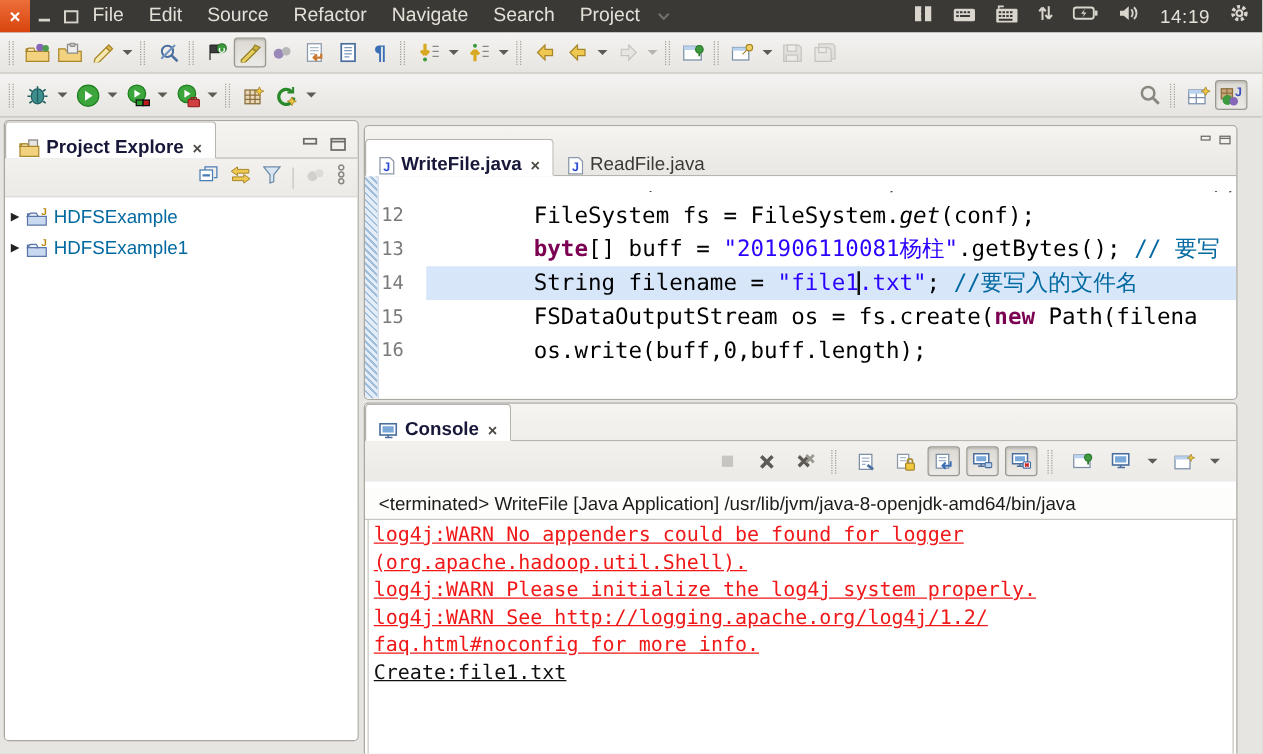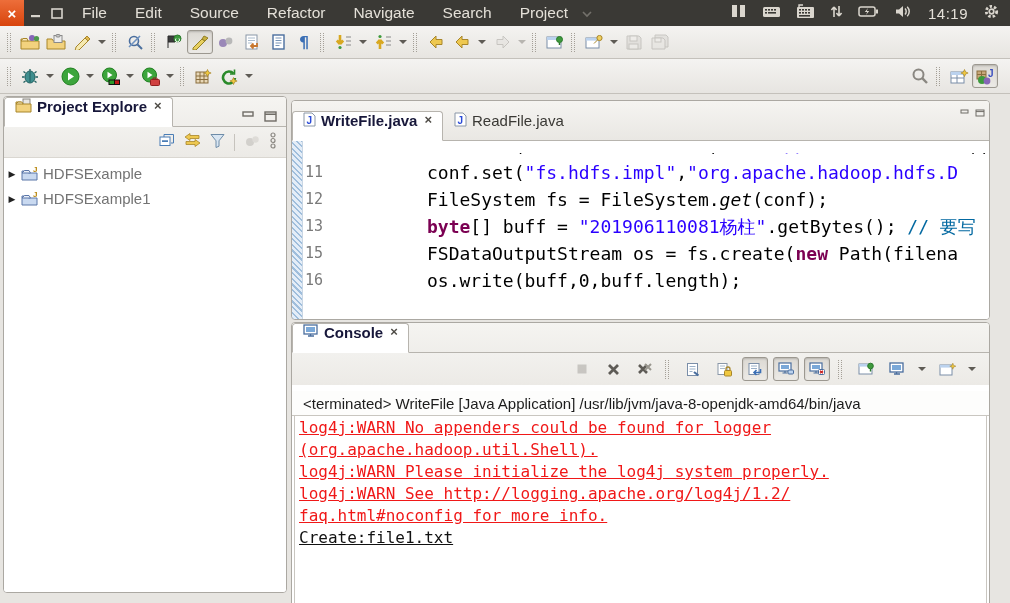--- a/index.html
+++ b/index.html
@@ -7,21 +7,21 @@
   .screen{position:relative;width:1010px;height:603px;background:#E7E5E1;overflow:hidden;
           font-family:"Liberation Sans",sans-serif;-webkit-font-smoothing:antialiased;}
 
   
   .titlebar{position:absolute;top:0;left:0;right:0;height:26px;background:#3A3935;
             display:flex;align-items:center;color:#E4E0D8;}
   .close-btn{width:24px;height:26px;background:linear-gradient(#ED6E3A,#D8440C);
              display:flex;align-items:center;justify-content:center;color:#fff;
              font-size:15px;font-weight:bold;line-height:1;}
   .winbtn{width:22px;height:26px;display:flex;align-items:center;justify-content:center;}
-  .menu-list{display:flex;gap:28px;margin-left:14px;font-size:15.5px;}
+  .menu-list{display:flex;gap:20px;margin-left:6px;font-size:15.5px;}
   .menu-item{cursor:default;}
   .menu-overflow{margin-left:14px;opacity:.45;}
   .tb-spacer{flex:1;}
   .tray{display:flex;align-items:center;gap:15px;padding-right:10px;}
   .tray-time{font-size:15px;letter-spacing:.5px;}
 
   
   .toolbar{position:absolute;left:0;right:0;display:flex;align-items:center;
            background:linear-gradient(#F4F3F1,#E7E5E1);border-bottom:1px solid #C4C1BB;
            padding-left:4px;}
@@ -38,38 +38,38 @@
   .handle{width:4px;height:19px;border-left:1px dotted #A49F97;border-right:1px dotted #A49F97;
           margin:0 6px 0 3px;flex:0 0 auto;}
   .pilcrow{font-size:16px;font-weight:bold;color:#3B6FB5;font-family:"DejaVu Sans",sans-serif;}
   .right-group{margin-left:auto;display:flex;align-items:center;padding-right:12px;}
 
   
   .panel{position:absolute;background:#fff;border:1px solid #ABA8A2;border-radius:4px;
          overflow:hidden;display:flex;flex-direction:column;}
   .phead{background:linear-gradient(#F5F4F1,#E9E7E3);}
   .tabs{display:flex;align-items:flex-end;border-bottom:1px solid #B7B4AE;}
-  .tab{display:inline-flex;align-items:flex-start;gap:5px;padding:0 10px;height:30px;
+  .tab{display:inline-flex;align-items:flex-end;gap:5px;padding:0 10px;height:30px;
        margin-bottom:-1px;border:1px solid transparent;font-size:15px;color:#3A3935;}
   .tab.active{background:#fff;border-color:#B7B4AE;border-bottom-color:#fff;
               border-radius:3.5px 3.5px 0 0;font-weight:bold;color:#17173A;}
   .tab-close{font-size:13px;color:#4E4B46;font-weight:bold;margin-left:2px;}
   .winbtns{display:flex;gap:9px;margin-left:auto;padding:5px 9px 0 0;align-items:flex-start;}
 
   
   .explorer{left:3px;top:96px;width:284px;height:497px;}
   .view-toolbar{display:flex;justify-content:flex-end;align-items:center;gap:9px;
                 height:31px;padding-right:9px;border-bottom:1px solid #DAD7D1;
                 background:linear-gradient(#F2F1EE,#ECEAE6);}
   .vsep{width:1px;height:17px;background:#C6C3BD;}
   .tree{flex:1;background:#fff;padding-top:3px;}
   .tree-row{display:flex;align-items:center;height:25px;padding-left:2px;gap:2px;}
   .twisty{font-size:9px;color:#222;width:12px;text-align:center;
           font-family:"DejaVu Sans",sans-serif;}
-  .tree-label{font-size:15px;color:#737373;margin-left:2px;}
+  .tree-label{font-size:15px;color:#0369a1;margin-left:2px;}
 
   
   .editor{left:291px;top:100px;width:699px;height:220px;}
   .editor .phead{position:relative;height:40px;display:flex;align-items:flex-end;}
   .editor .tabs{flex:1;}
   .mini-winbtns{position:absolute;top:2px;right:4px;display:flex;gap:5px;}
   .code-area{position:relative;flex:1;background:#fff;overflow:hidden;
              font-family:"DejaVu Sans Mono",monospace;padding-top:12px;}
   .hatch{position:absolute;left:0;top:0;bottom:0;width:11px;
          background:repeating-linear-gradient(45deg,#9FBEDC 0 1.5px,#E4EDF7 1.5px 4px);
@@ -531,30 +531,30 @@
     <div class="code-area">
       <div class="hatch"></div>
       <div>
           <div class="clip">
             <div class="code-line">
               <span class="lnum">10</span>
               <span class="code-text"><span class="tok-plain">conf.set(</span><span class="tok-string">"fs.default.name"</span><span class="tok-plain">,</span><span class="tok-string">"hdfs://localhost:9000"</span><span class="tok-plain">);</span></span>
             </div>
           </div>
           <div class="code-line">
-            <span class="lnum">11</span>
-            <span class="code-text"><span class="tok-plain">conf.set(</span><span class="tok-string">"fs.hdfs.impl"</span><span class="tok-plain">,</span><span class="tok-string">"org.apache.hadoop.hdfs.D</span></span>
-          </div>
-          <div class="code-line">
             <span class="lnum">12</span>
             <span class="code-text"><span class="tok-plain">FileSystem fs = FileSystem.</span><span class="tok-italic">get</span><span class="tok-plain">(conf);</span></span>
           </div>
           <div class="code-line">
             <span class="lnum">13</span>
             <span class="code-text"><span class="tok-keyword">byte</span><span class="tok-plain">[] buff = </span><span class="tok-string">"201906110081杨柱"</span><span class="tok-plain">.getBytes(); </span><span class="tok-comment">// 要写</span></span>
+          </div>
+          <div class="code-line current">
+            <span class="lnum">14</span>
+            <span class="code-text"><span class="tok-plain">String filename = </span><span class="tok-string">"file1</span><span class="caret"></span><span class="tok-string">.txt"</span><span class="tok-plain">; </span><span class="tok-comment">//要写入的文件名</span></span>
           </div>
           <div class="code-line">
             <span class="lnum">15</span>
             <span class="code-text"><span class="tok-plain">FSDataOutputStream os = fs.create(</span><span class="tok-keyword">new</span><span class="tok-plain"> Path(filena</span></span>
           </div>
           <div class="code-line">
             <span class="lnum">16</span>
             <span class="code-text"><span class="tok-plain">os.write(buff,0,buff.length);</span></span>
           </div>
         </div>

